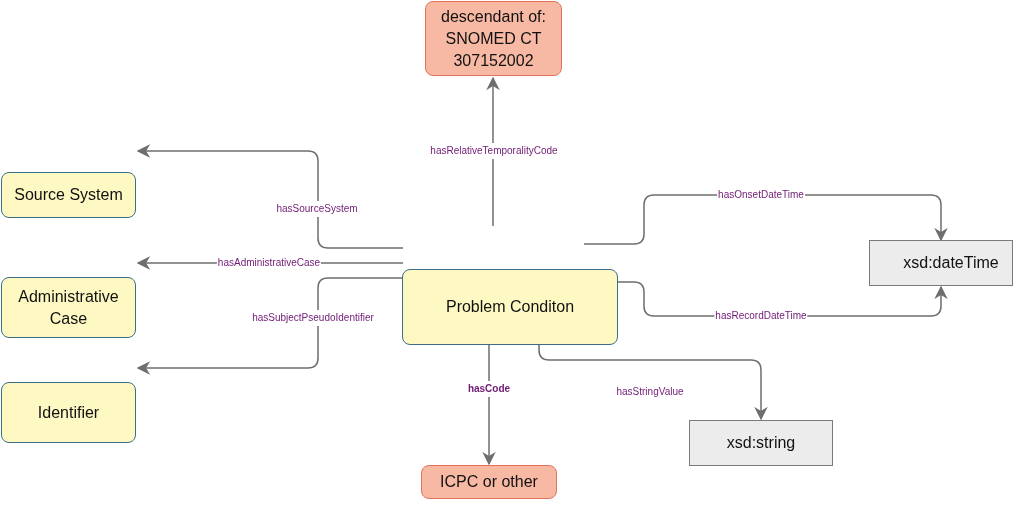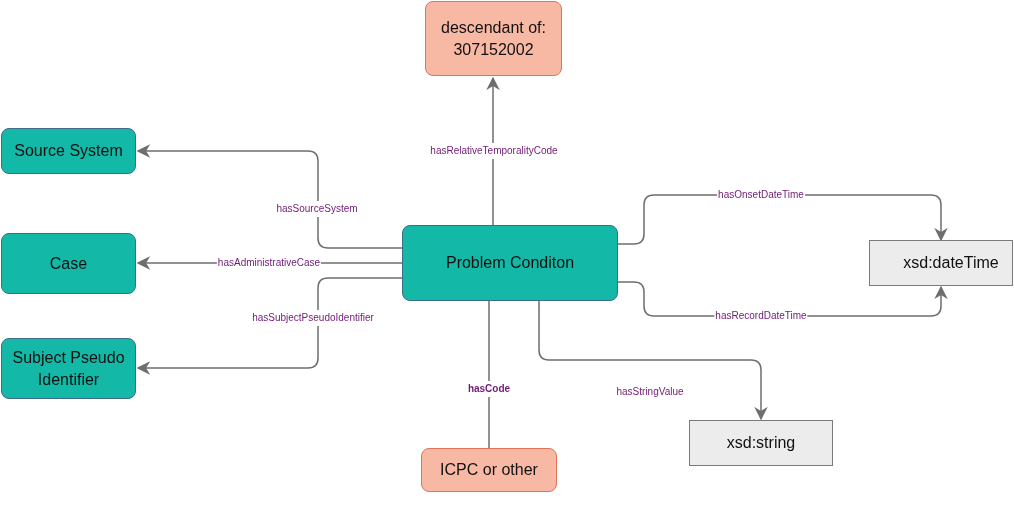--- a/index.html
+++ b/index.html
@@ -2,21 +2,21 @@
 <html><head>
 <meta charset="utf-8">
 <style>
   html, body { margin: 0; padding: 0; background: #ffffff; }
   body { width: 1014px; height: 512px; position: relative; overflow: hidden;
          font-family: "Liberation Sans", sans-serif; }
   svg.edges { position: absolute; left: 0; top: 0; }
   .node { position: absolute; box-sizing: border-box; display: flex; align-items: center;
           justify-content: center; text-align: center; font-size: 16px; color: #111;
           line-height: 22px; }
-  .blue { background: #14b8a6; border: 1.5px solid #3d6d8a; border-radius: 8px; }
+  .blue { background: #fef9c3; border: 1.5px solid #3d6d8a; border-radius: 8px; margin-top: 44px; }
   .salmon { background: #f8b9a4; border: 1.5px solid #e2735a; border-radius: 8px; }
   .gray { background: #ececec; border: 1.5px solid #7a7a7a; border-radius: 0; }
   .elabel { position: absolute; font-size: 10px; color: #701a75; background: #fff;
             white-space: nowrap; line-height: 16px; padding: 0 1px; transform: translate(-50%, -50%); }
 </style>
 </head>
 <body>
 
 <svg class="edges" width="1014" height="512">
   <defs>
@@ -31,49 +31,50 @@
     <path d="M403,278 L328,278 Q318,278 318,288 L318,358 Q318,368 308,368 L138,368" marker-end="url(#arr)"></path>
     <path d="M584,244 L634,244 Q644,244 644,234 L644,205 Q644,195 654,195 L931,195 Q941,195 941,205 L941,240" marker-end="url(#arr)"></path>
     <path d="M584,282 L634,282 Q644,282 644,292 L644,306 Q644,316 654,316 L931,316 Q941,316 941,306 L941,287" marker-end="url(#arr)"></path>
     <path d="M539,300 L539,350 Q539,360 549,360 L751,360 Q761,360 761,370 L761,419" marker-end="url(#arr)"></path>
     <path d="M493,300 L489,300 L489,464" marker-end="url(#arr)"></path>
   </g>
 </svg>
 
 <div class="node salmon" style="left:425px;top:1px;width:137px;height:75px;flex-direction:column;text-align:center;">
   <span>descendant of:</span>
+  <span>SNOMED CT</span>
   <span>307152002</span>
 </div>
 
 <div class="node blue" style="left:1px;top:128px;width:135px;height:46px;">
   <span>Source System</span>
 </div>
 
 <div class="node blue" style="left:1px;top:233px;width:135px;height:61px;flex-direction:column;">
+  <span>Administrative</span>
   <span>Case</span>
 </div>
 
 <div class="node blue" style="left:1px;top:338px;width:135px;height:61px;flex-direction:column;">
-  <span>Subject Pseudo</span>
   <span>Identifier</span>
 </div>
 
 <div class="node blue" style="left:402px;top:225px;width:216px;height:76px;">
   <span>Problem Conditon</span>
 </div>
 
 <div class="node gray" style="left:869px;top:240px;width:144px;height:46px;padding-left:20px;">
   <span>xsd:dateTime</span>
 </div>
 
 <div class="node gray" style="left:689px;top:420px;width:144px;height:46px;text-align:center;">
   <span>xsd:string</span>
 </div>
 
-<div class="node salmon" style="left:421px;top:448px;width:136px;height:44px;">
+<div class="node salmon" style="left:421px;top:465px;width:136px;height:34px;">
   <span>ICPC or other</span>
 </div>
 
 <span class="elabel" style="left:494px;top:151px;">hasRelativeTemporalityCode</span>
 <span class="elabel" style="left:317px;top:209px;">hasSourceSystem</span>
 <span class="elabel" style="left:269px;top:263px;">hasAdministrativeCase</span>
 <span class="elabel" style="left:313px;top:318px;">hasSubjectPseudoIdentifier</span>
 <span class="elabel" style="left:761px;top:195px;">hasOnsetDateTime</span>
 <span class="elabel" style="left:761px;top:316px;">hasRecordDateTime</span>
 <span class="elabel" style="left:650px;top:360px;margin-top:32px;">hasStringValue</span>

